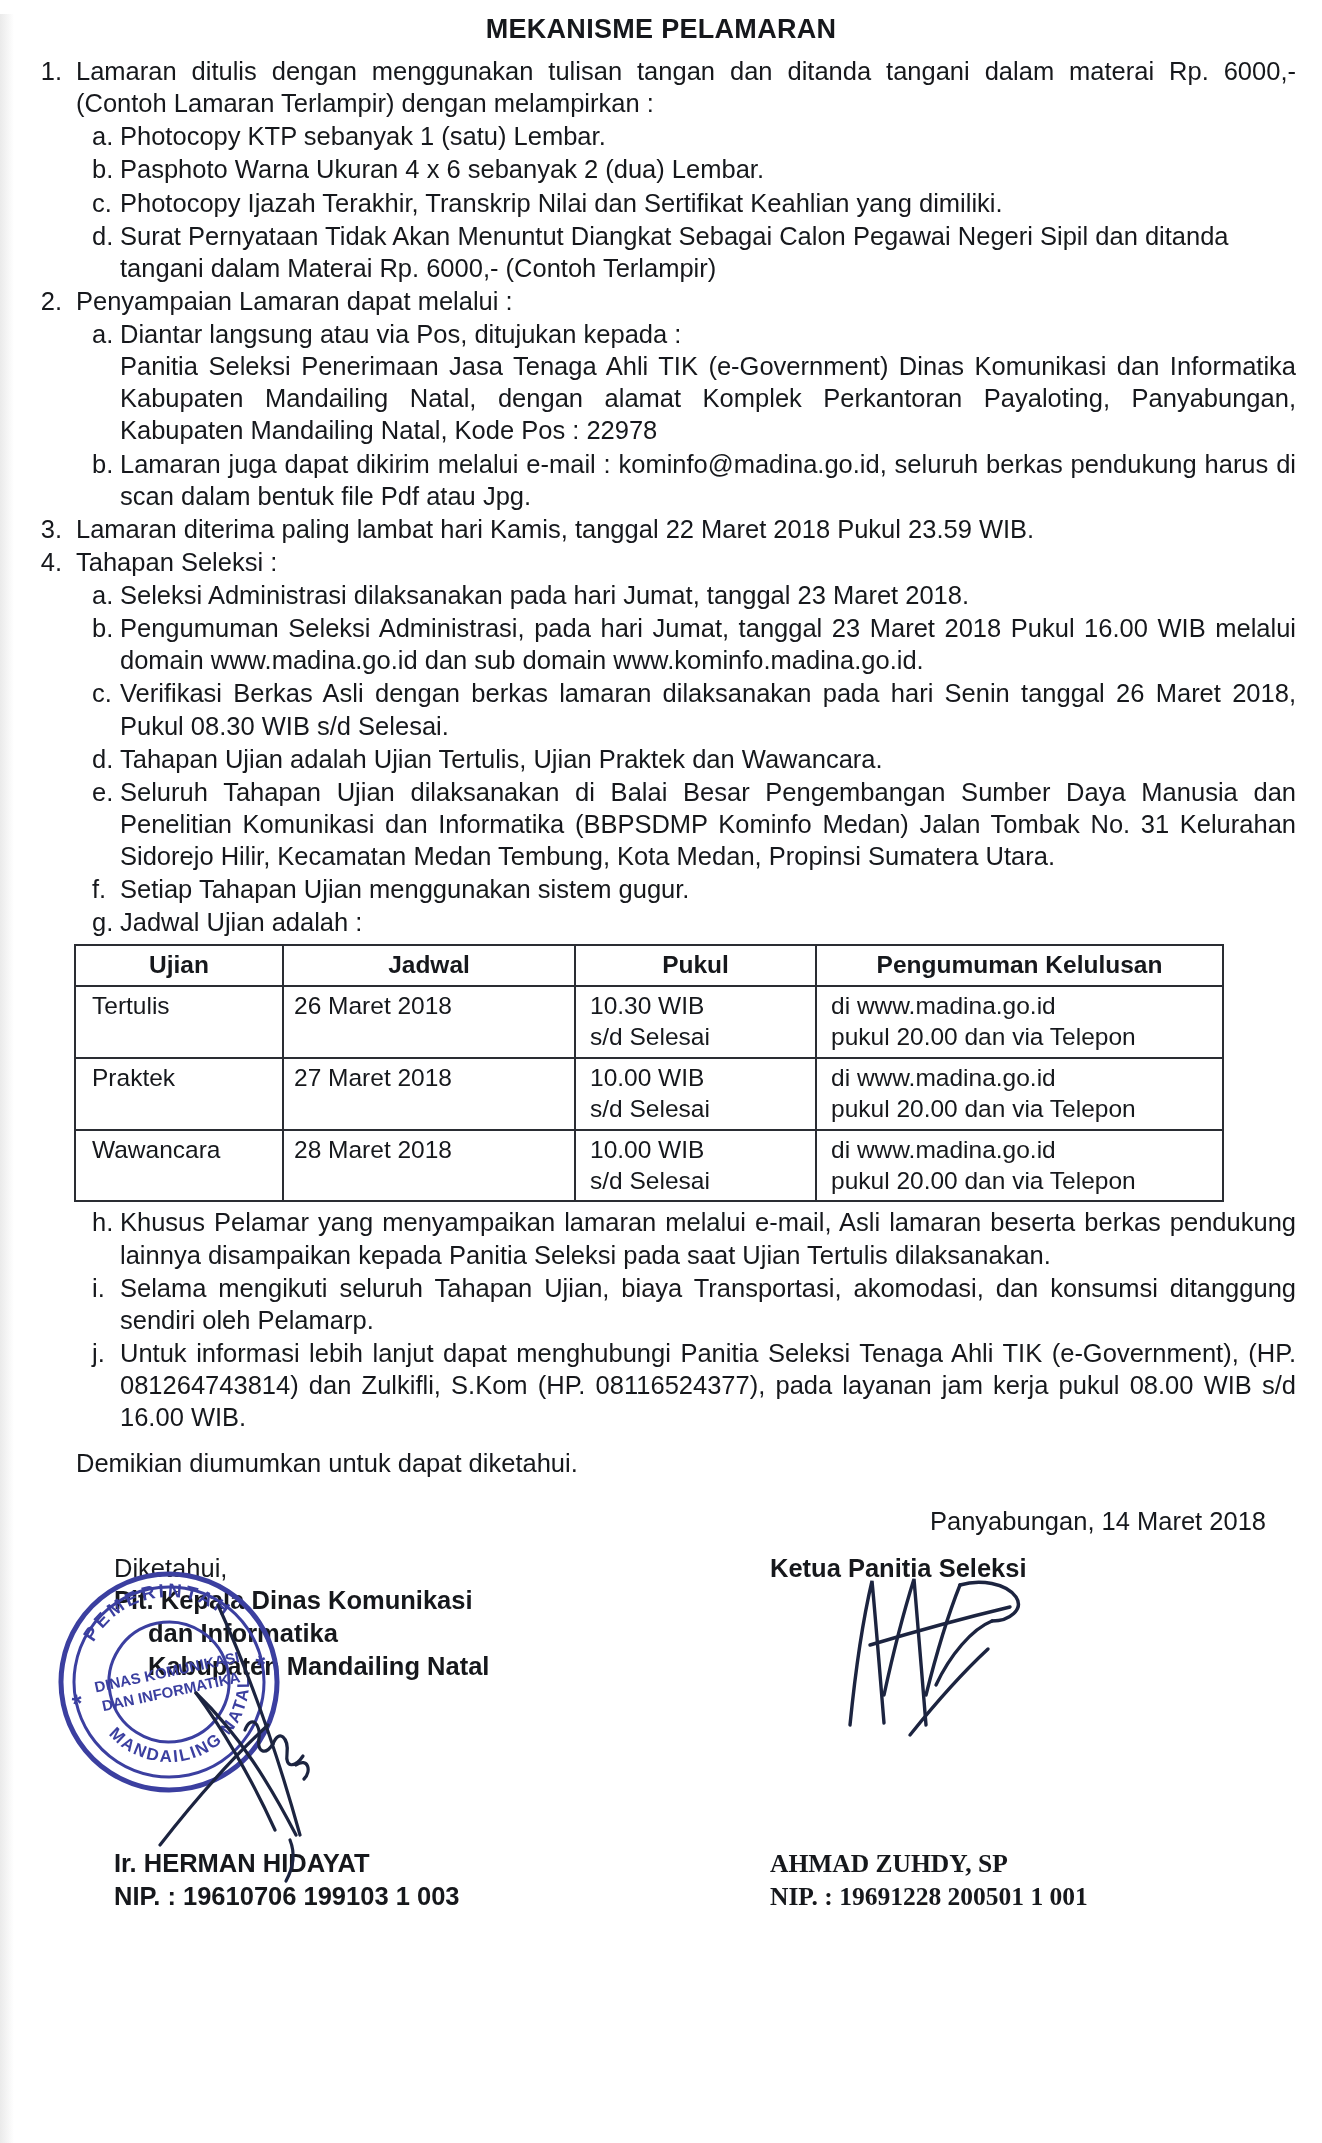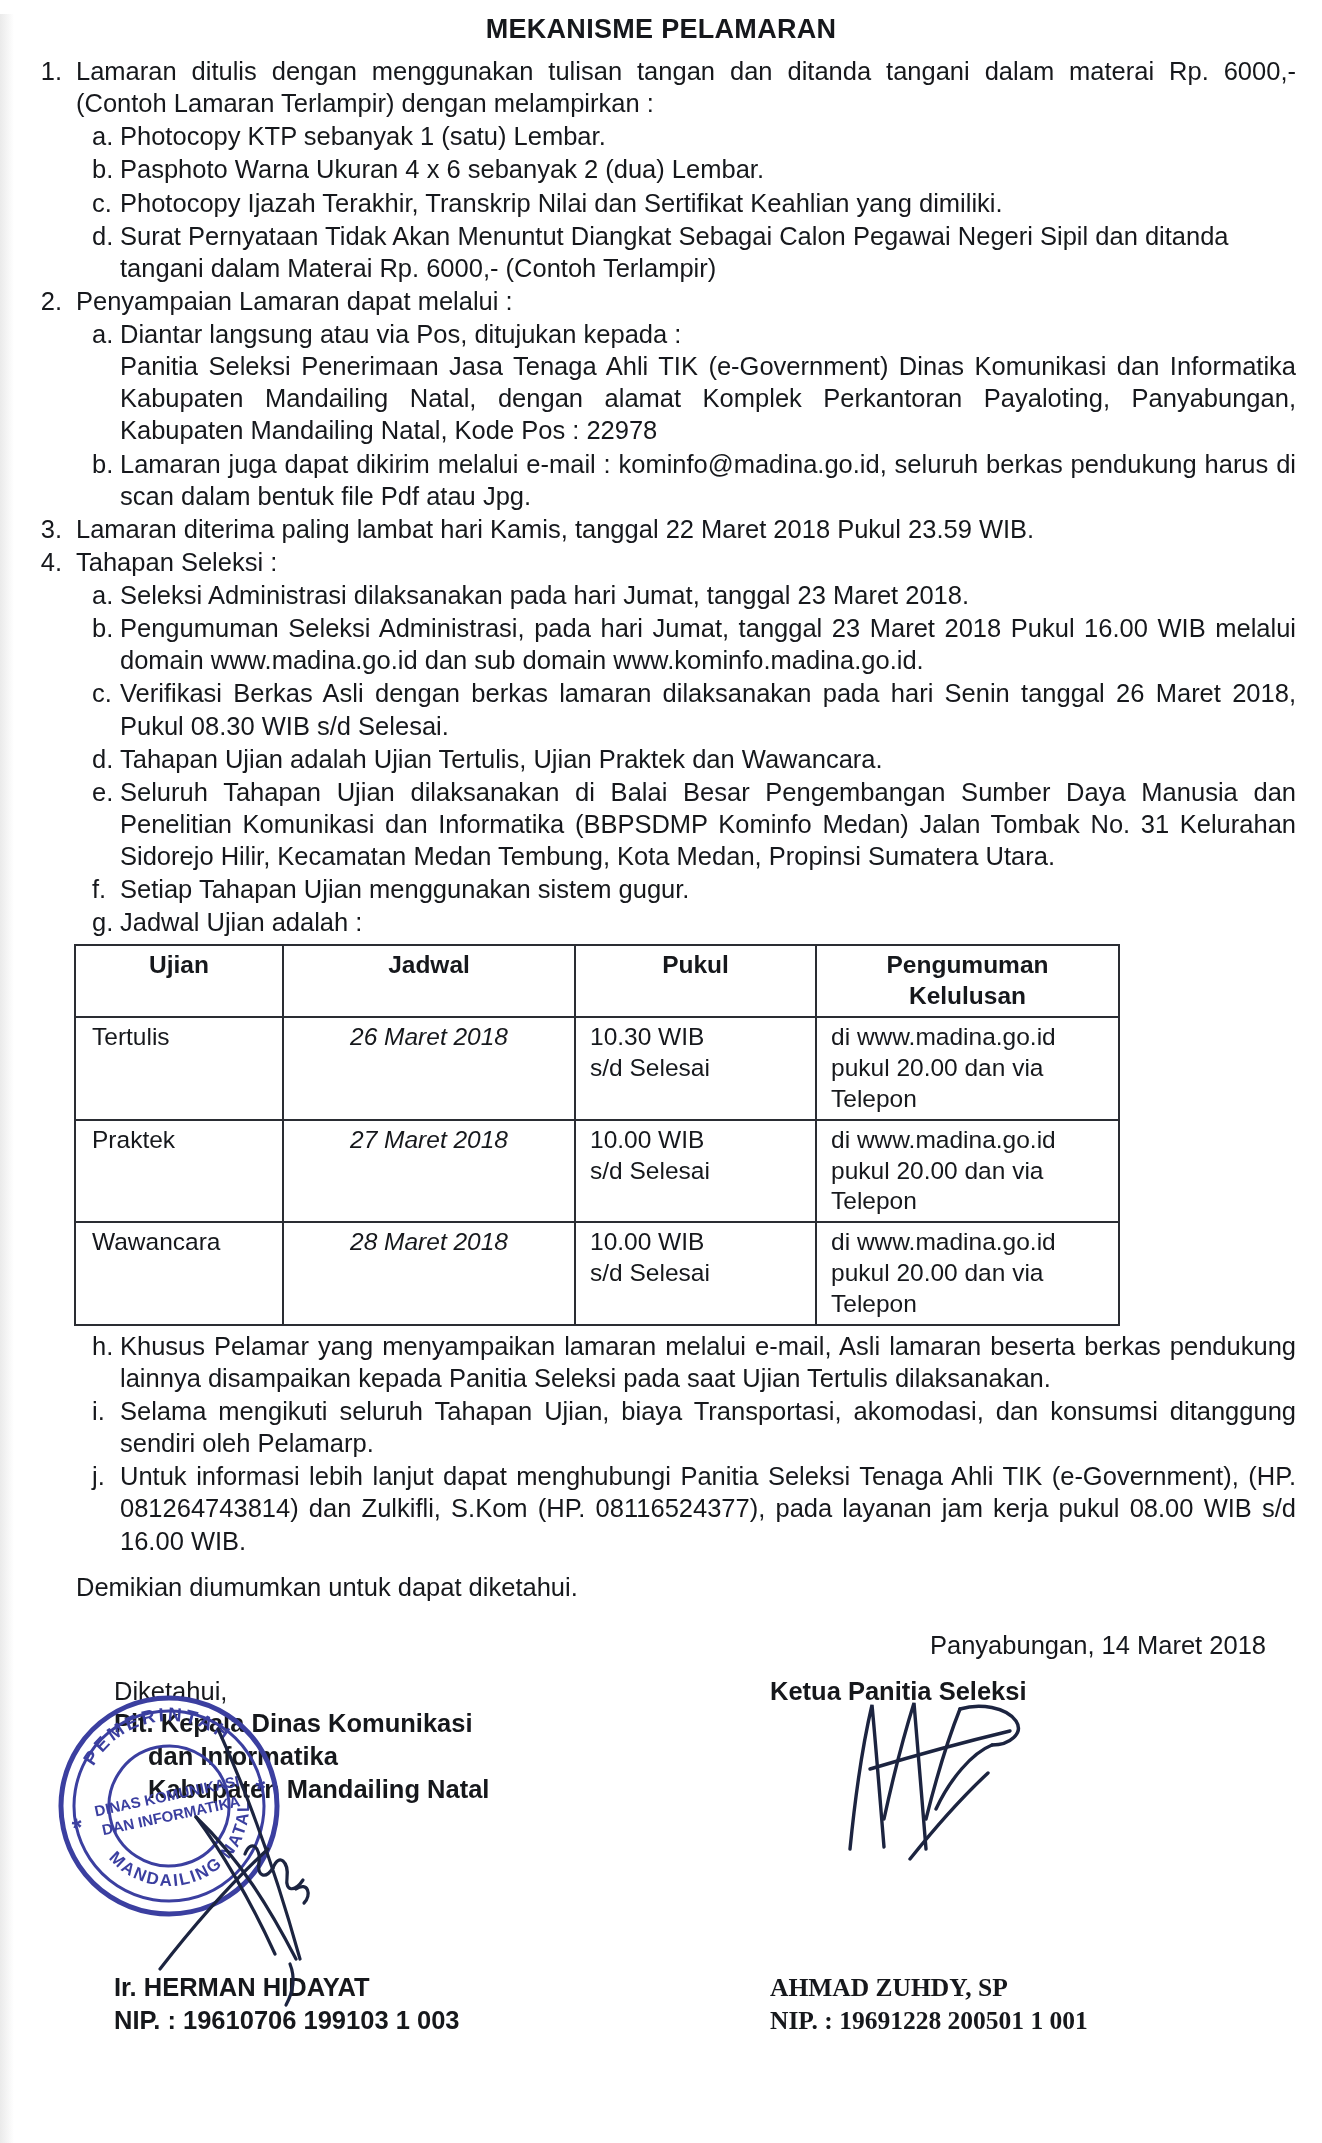--- a/index.html
+++ b/index.html
@@ -74,42 +74,41 @@
   .hang {
     display: block;
   }
   
   .tbl-wrap {
     margin: 6px 0 4px 0;
     padding-left: 44px;
   }
   table.jadwal {
     border-collapse: collapse;
-    width: 1046px;
+    width: 1150px;
     font-size: 24.5px;
   }
   table.jadwal th,
   table.jadwal td {
     border: 2px solid #2a2d33;
     padding: 4px 10px;
     vertical-align: top;
   }
   table.jadwal th {
     text-align: center;
     font-weight: bold;
   }
   table.jadwal td.c-ujian {
     width: 180px;
     text-align: left;
     padding-left: 16px;
   }
   table.jadwal td.c-jadwal {
     width: 270px;
-    text-align: center;
-    font-style: italic;
+    text-align: left;
   }
   table.jadwal td.c-pukul {
     width: 215px;
     text-align: left;
     padding-left: 14px;
   }
   table.jadwal td.c-peng {
     text-align: left;
     padding-left: 14px;
     border-radius: 11px;

